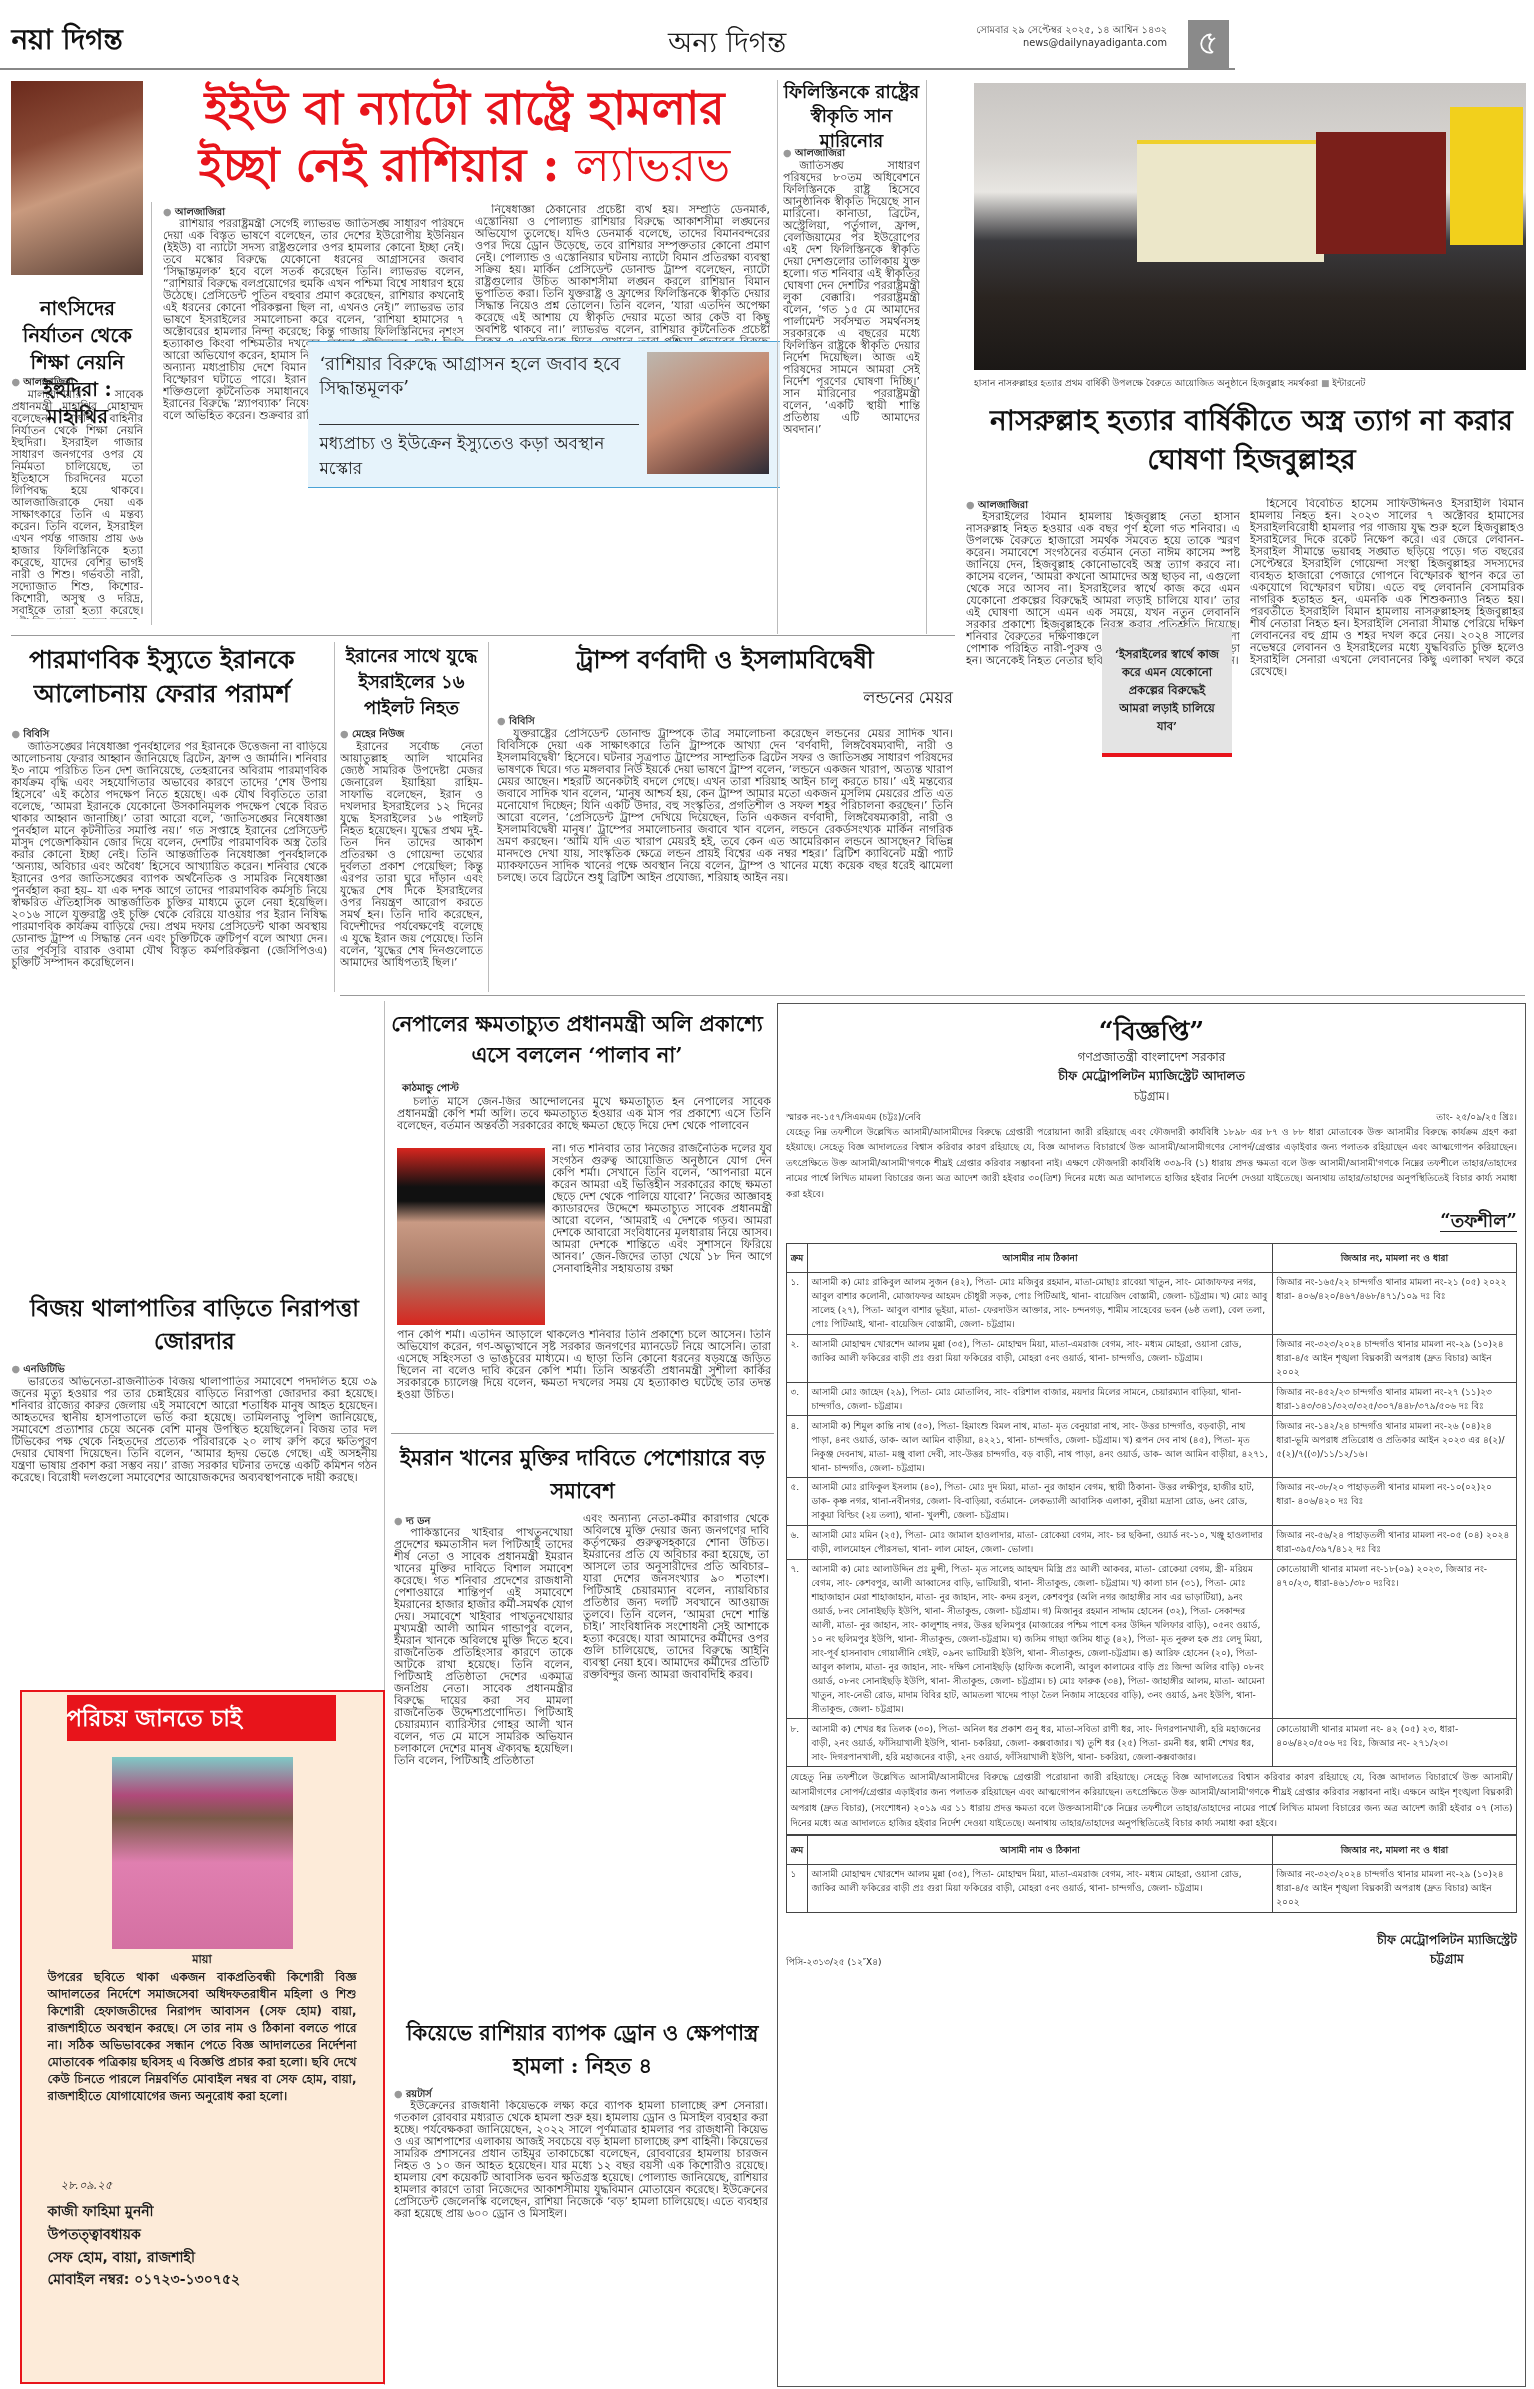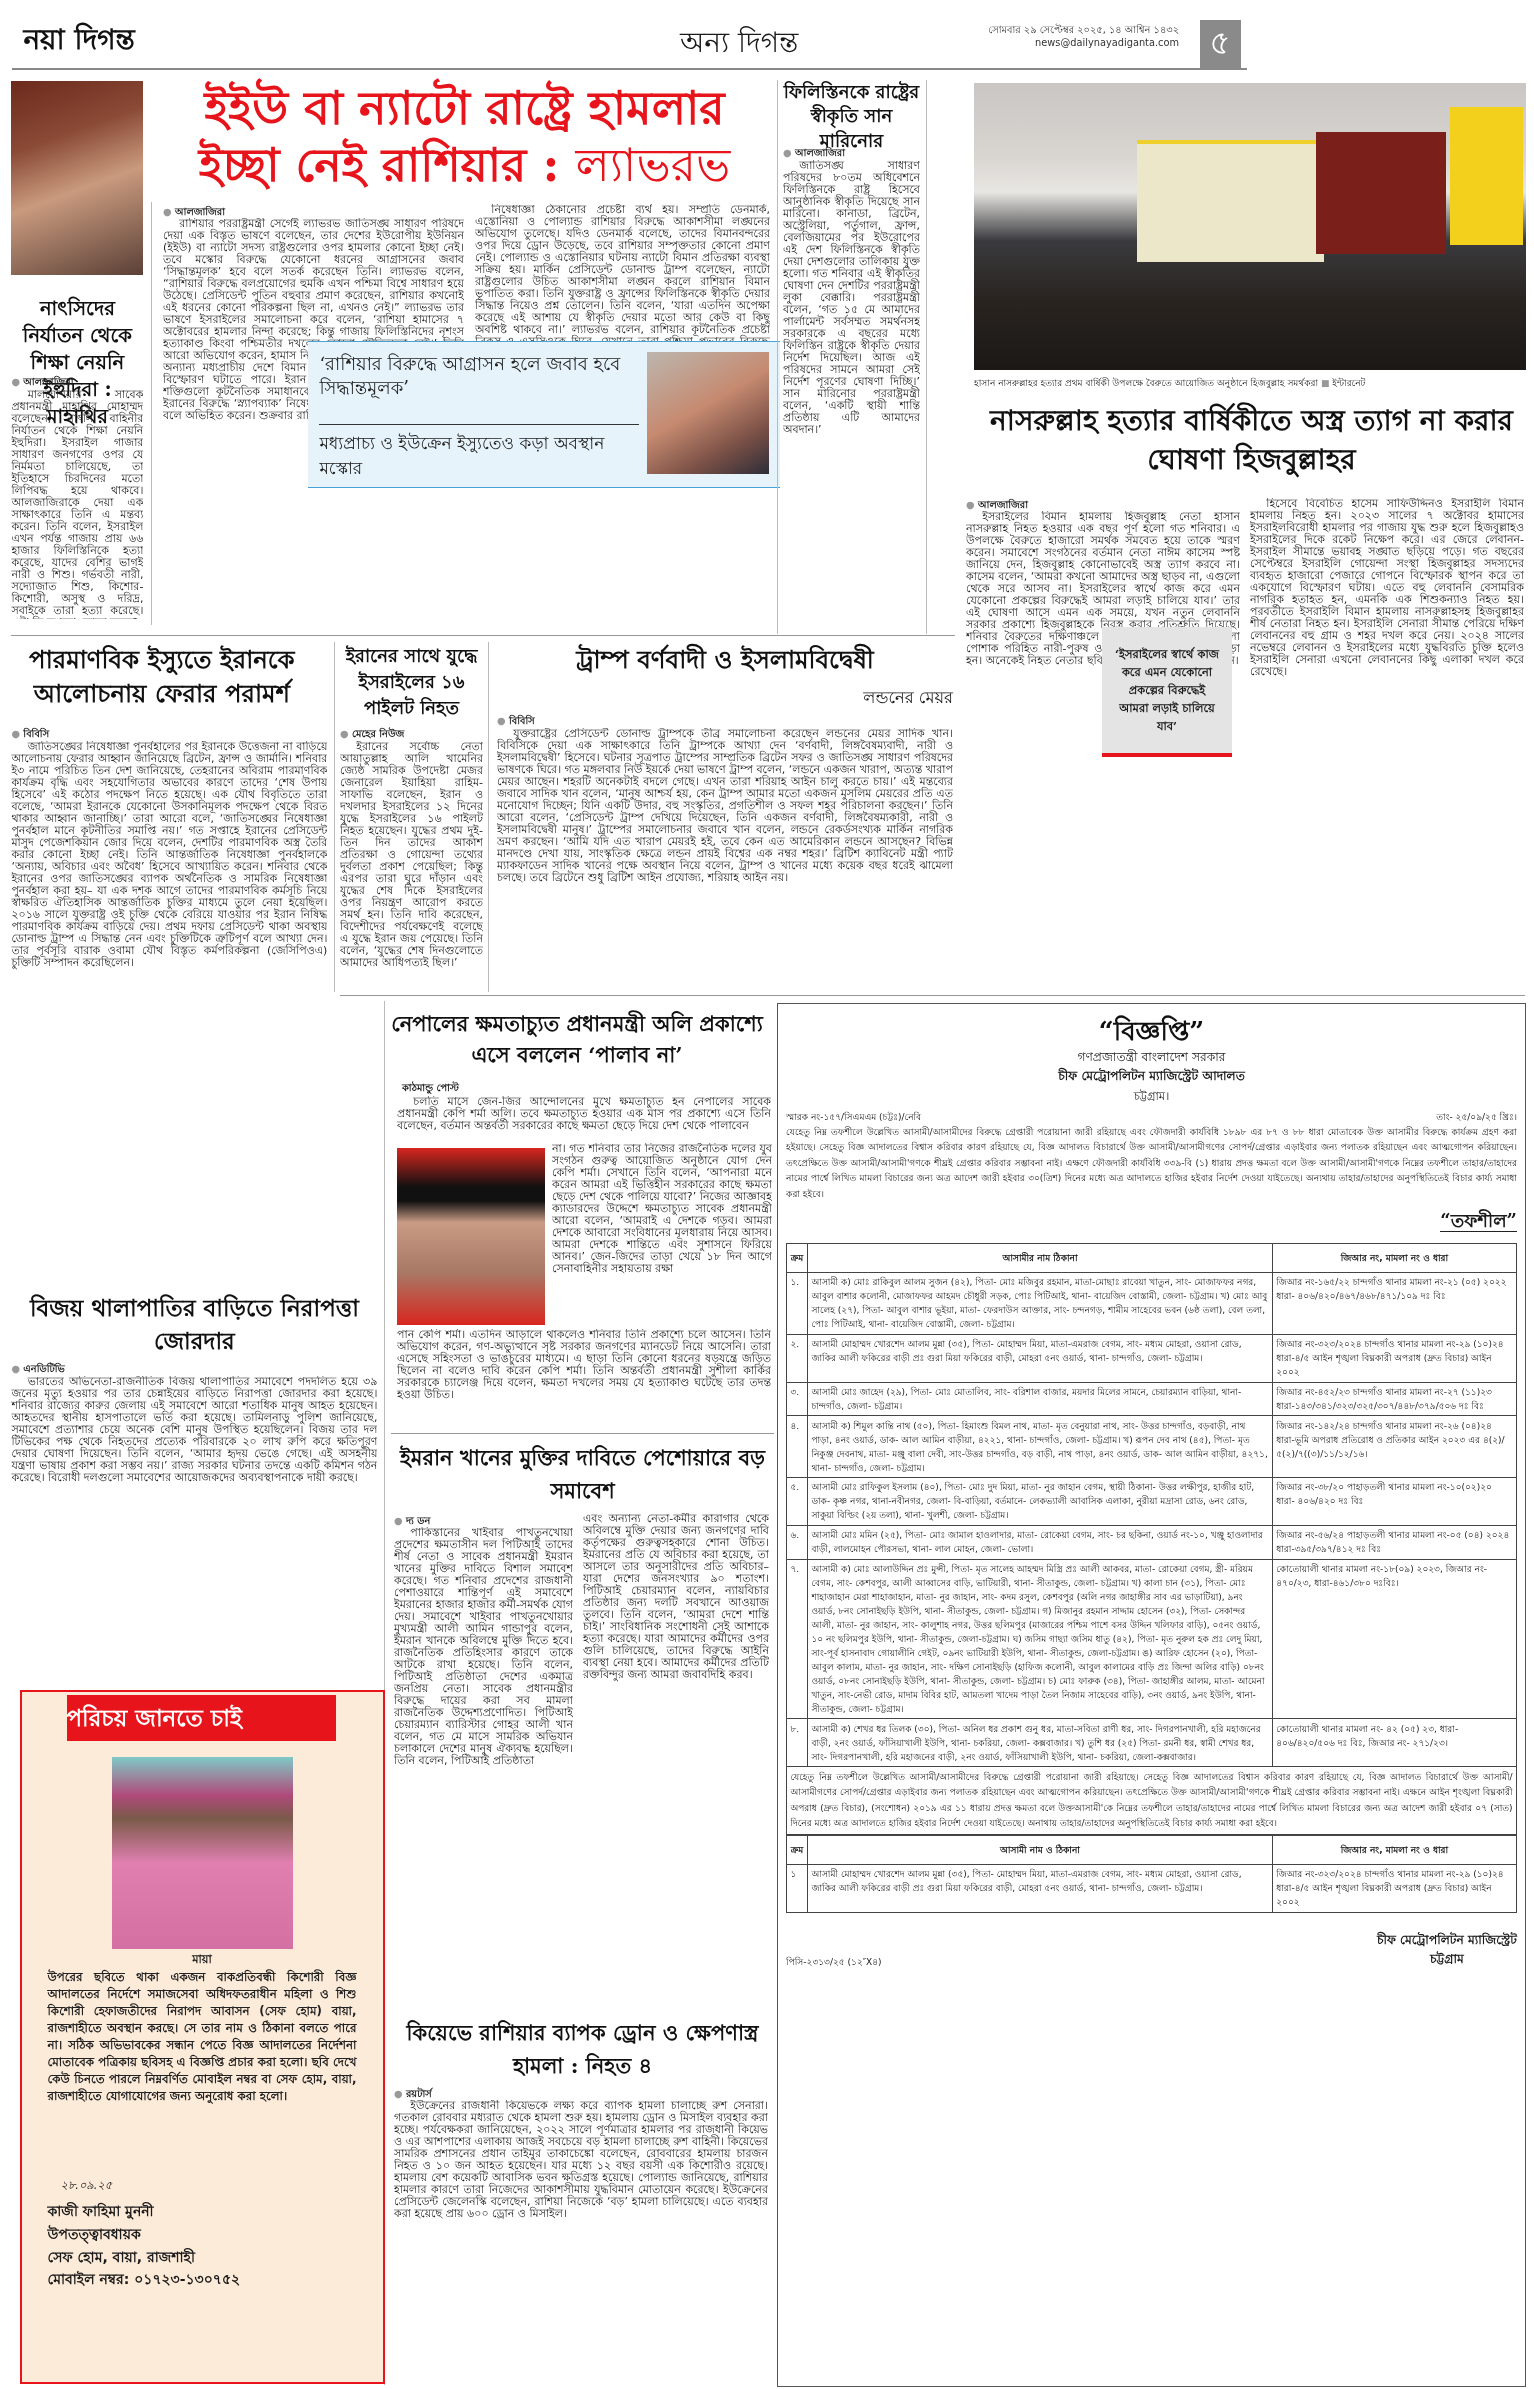--- a/index.html
+++ b/index.html
@@ -1,19 +1,19 @@
 <!DOCTYPE html>
 <html style="font-size:13px"><head>
 <meta charset="utf-8">
 <style>
 *{box-sizing:border-box;margin:0;padding:0}
 html,body{width:1535px;height:2389px;background:#fff;overflow:hidden}
 body{font-family:"DejaVu Sans","Liberation Sans",sans-serif;color:#1a1a1a;position:relative}
 .abs{position:absolute}
-.masthead{left:12px;top:0;width:1235px;height:70px;border-bottom:2.4px solid #888}
+.masthead{left:0;top:0;width:1235px;height:70px;border-bottom:2.4px solid #888}
 .logo{left:11.4px;top:18px;font-size:28px;font-weight:bold;color:#111;font-family:"DejaVu Serif",serif}
 .logo-sun{position:absolute;left:33px;top:-8.1px;width:21px;height:21px;border-radius:50%;background:radial-gradient(circle,#ffd54a,#f08a00);z-index:-1}
 .section-title{left:668px;top:21px;font-size:28px;font-family:"DejaVu Serif",serif}
 .dateline{right:68px;top:23px;text-align:right;font-size:9.8px;line-height:13px;color:#333}
 .pageno{right:6.5px;top:19.5px;width:41px;height:50px;background:#8a8a8a;color:#fff;font-size:33px;display:flex;align-items:center;justify-content:center;font-family:"DejaVu Serif",serif}
 .photo{background:#777;overflow:hidden}
 .headline{font-family:"DejaVu Serif",serif;font-weight:bold;color:#111;line-height:1.15;text-align:center}
 .red{color:#e8141b}
 .src{font-size:9.8px;font-weight:bold;color:#222}
 .src::before{content:"● ";color:#999}

